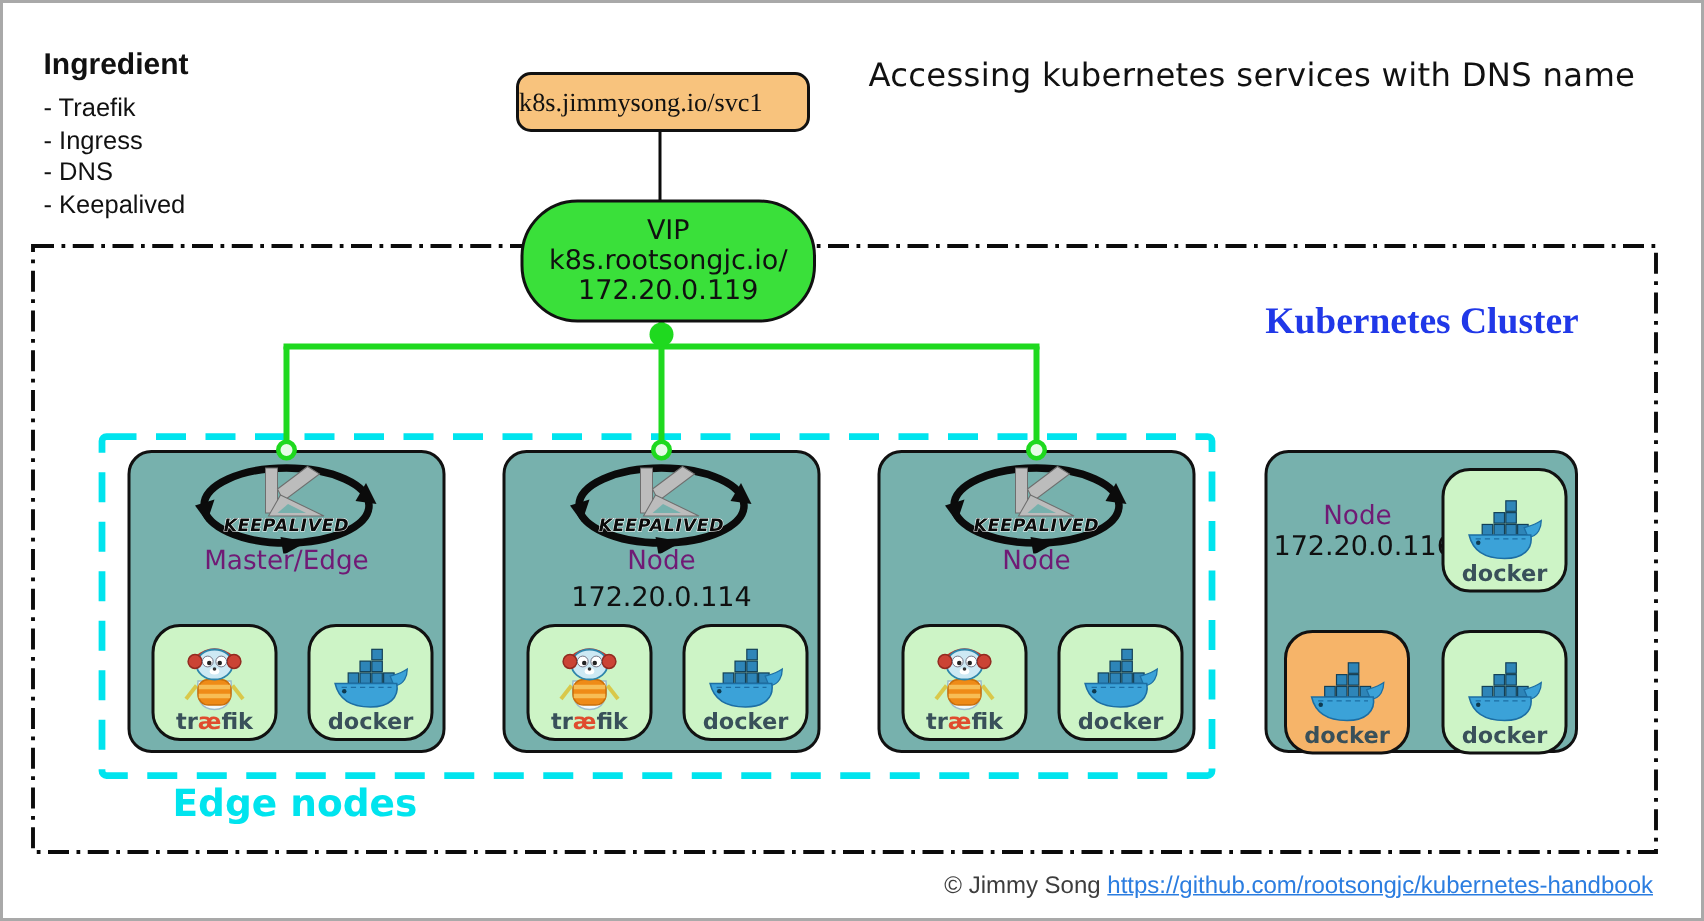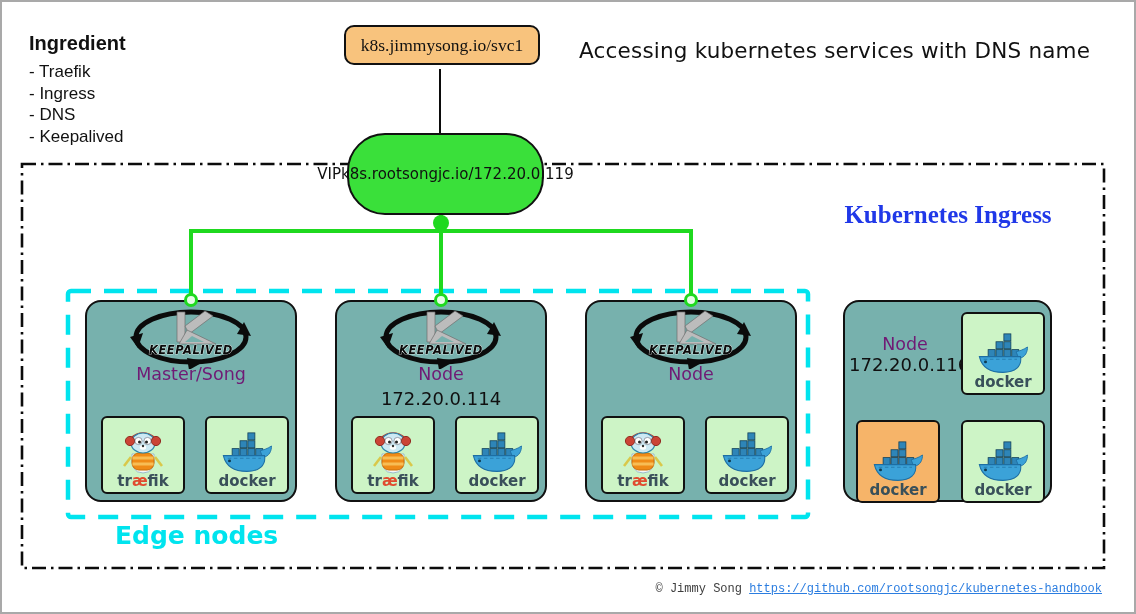--- a/index.html
+++ b/index.html
@@ -11,68 +11,68 @@
   svg.layer{position:absolute; left:0; top:0; pointer-events:none;}
   #underlay{z-index:0;} #connectors{z-index:3;}
 
   
   .ingredient{position:absolute; left:27px; top:30px; z-index:2;
     font-family:"Liberation Sans", sans-serif; color:#111;}
   .ingredient h1{margin:0 0 6px 0; font-size:20px; font-weight:bold;}
   .ingredient .item{font-size:17px; line-height:21.5px;}
 
   
-  .dns-box{position:absolute; left:342px; top:23px; width:192px; height:36px; z-index:4;
+  .dns-box{position:absolute; left:342px; top:46px; width:192px; height:36px; z-index:4;
     background:#f8c37d; border:2px solid #111; border-radius:10px;
-    display:flex; align-items:center; justify-content:center;
+    display:flex; align-items:center; justify-content:flex-start;
     font-family:"Liberation Serif", "DejaVu Serif", serif; font-size:17.5px; color:#111;}
 
   .main-title{position:absolute; left:577px; top:36px; z-index:2;
     font-size:21.5px; color:#111; letter-spacing:0.2px;}
 
   
   .vip{position:absolute; left:345px; top:131px; width:193px; height:78px; z-index:4;
     background:#3ae03a; border:2px solid #111; border-radius:38px;
-    display:flex; flex-direction:row; align-items:center; justify-content:center;
-    font-size:15px; color:#101010; line-height:20px; text-align:center;}
+    display:flex; flex-direction:column; align-items:center; justify-content:center;
+    font-size:18px; color:#101010; line-height:20px; text-align:center;}
 
   .cluster-label{position:absolute; left:833px; top:199px; width:226px; z-index:2;
     font-family:"Liberation Serif", "DejaVu Serif", serif; font-weight:bold;
     font-size:25px; color:#2038e8; text-align:center;}
 
   .edge-label{position:absolute; left:113px; top:519px; z-index:2;
     font-size:25px; font-weight:bold; color:#00e4ee;}
 
   
   .node{position:absolute; top:298px; width:212px; height:202px; z-index:1;
     background:#77b1ad; border:2px solid #111; border-radius:16px; box-sizing:border-box;}
   .node-1{left:83px;} .node-2{left:333px;} .node-3{left:583px;}
   .node-4{left:841px; width:209px;}
   .node .ka-logo{position:absolute; left:50%; transform:translateX(-50%); top:5px;}
   .node-name{position:absolute; left:0; top:62px; width:100%; text-align:center;
     font-size:17.5px; color:#701a75;}
   .node-ip{position:absolute; left:0; top:86px; width:100%; text-align:center;
     font-size:18px; color:#101010;}
   .subbox{position:absolute; width:84px; height:78px;
-    background:#cdf4c6; border:2px solid #111; border-radius:6px; box-sizing:border-box;
+    background:#cdf4c6; border:2px solid #111; border-radius:19px; box-sizing:border-box;
     display:flex; flex-direction:column; align-items:center; justify-content:flex-end;
     padding-bottom:3px;}
   .subbox .logo-label{font-size:15px; font-weight:bold; color:#39505a; line-height:15px;}
   .sb-left{left:14px; top:114px;} .sb-right{left:118px; top:114px;}
   .traefik-label{color:#2b5d63;} .traefik-label .ae{color:#e04b2e;}
   
   .n4-text{position:absolute; left:4px; top:32px; width:112px; text-align:center;}
   .n4-text .node-name,.n4-text .node-ip{position:static; display:block; width:auto;}
   .n4-tr{left:116px; top:10px; height:83px;}
   .n4-bl{left:11px; top:118px; height:83px; background:#f6b469;}
   .n4-br{left:116px; top:118px; height:83px;}
 
   
   .footer{position:absolute; right:32px; top:580px; z-index:2;
-    font-family:Liberation Mono, monospace; font-size:12px; color:#3d3d3d; white-space:nowrap;}
+    font-family:Liberation Sans, sans-serif; font-size:16px; color:#3d3d3d; white-space:nowrap;}
   .footer a{color:#2b7de0; text-decoration:underline;}
 </style>
 </head>
 <body>
 
 <svg width="0" height="0" style="position:absolute">
   <defs>
     <g id="docker-whale">
       <g fill="#2e85b8" stroke="#123f57" stroke-width="0.9">
         <rect x="13" y="13" width="8" height="8"></rect>
@@ -142,29 +142,29 @@
   </div>
 
   <div class="main-title">Accessing kubernetes services with DNS name</div>
 
   <div class="vip">
     <span>VIP</span>
     <span>k8s.rootsongjc.io/</span>
     <span>172.20.0.119</span>
   </div>
 
-  <div class="cluster-label">Kubernetes Ingress</div>
+  <div class="cluster-label">Kubernetes Cluster</div>
   <div class="edge-label">Edge nodes</div>
 
   <div class="node node-1">
     <svg class="ka-logo" width="124" height="62" viewBox="0 0 124 62">
       <use href="#keepalived-mark"></use>
       <text x="62" y="47" text-anchor="middle" font-size="11.5" font-weight="bold" font-style="italic" fill="#0b0b0b" stroke="#ffffff" stroke-width="0.7" paint-order="stroke" letter-spacing="0.5">KEEPALIVED</text>
     </svg>
-    <div class="node-name">Master/Song</div>
+    <div class="node-name">Master/Edge</div>
     <div class="subbox sb-left">
       <svg width="48" height="46" viewBox="0 0 48 46">
           <use href="#traefik-gopher"></use>
         </svg>
       <div class="logo-label traefik-label"><span>tr</span><span class="ae">æ</span><span>fik</span></div>
     </div>
     <div class="subbox sb-right">
       <svg width="60" height="42" viewBox="0 -6 60 48">
           <use href="#docker-whale"></use>
         </svg>

